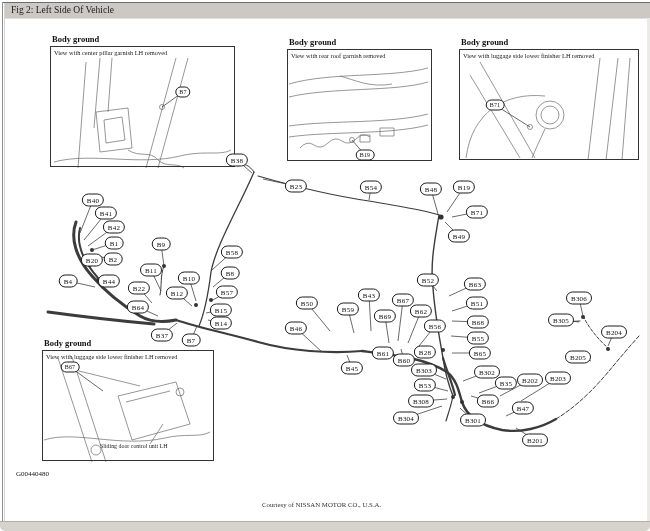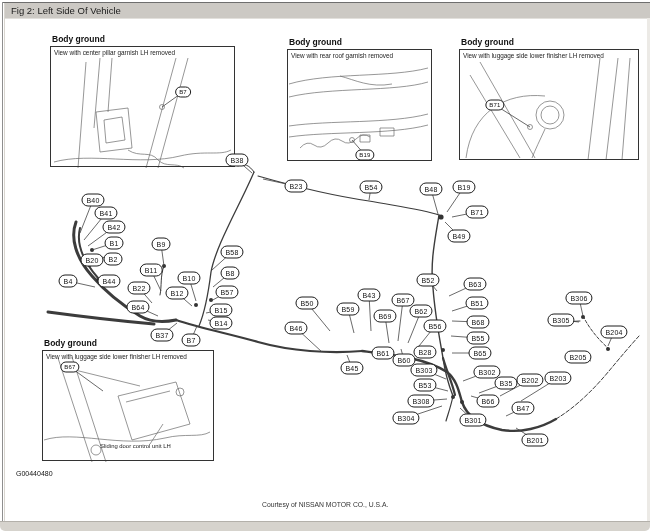--- a/index.html
+++ b/index.html
@@ -1,18 +1,18 @@
 <!DOCTYPE html>
 <html><head>
 <meta charset="utf-8">
 <style>
   html,body{margin:0;padding:0;background:#fff;}
   .screen{
     position:relative;width:650px;height:531px;overflow:hidden;
-    background:#fff;font-family:Liberation Sans, sans-serif;color:#111;
+    background:#fff;font-family:Liberation Serif, serif;color:#111;
   }
   .frame-top{position:absolute;top:2px;left:2px;right:0;height:1px;background:#6e6e6e;}
   .frame-left{position:absolute;top:2px;left:2px;bottom:8px;width:1px;background:#8e8e8e;}
   .frame-left2{position:absolute;top:3px;left:4px;bottom:9px;width:1px;background:#d9d6d0;}
   .titlebar{
     position:absolute;top:3px;left:5px;right:0;height:15px;background:#ccc9c4;
     font-size:9.5px;line-height:15px;padding-left:6px;color:#1c1c1c;
     border-bottom:1px solid #e2e0dc;
   }
   .bottom-strip{

